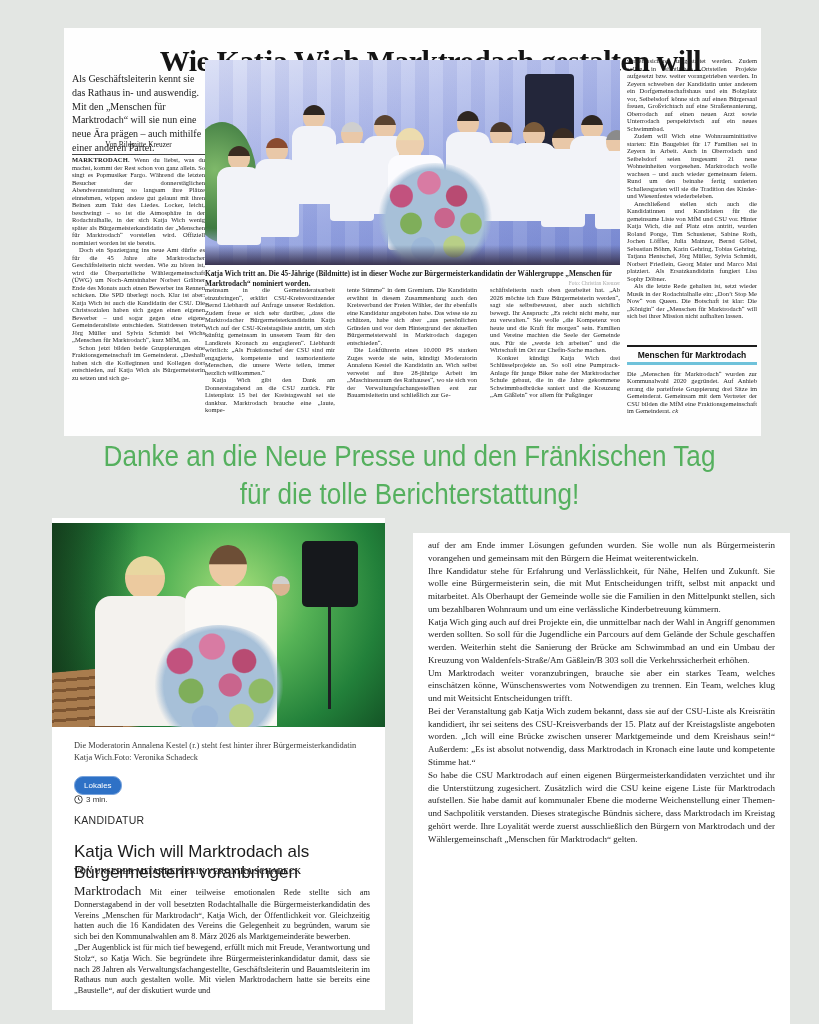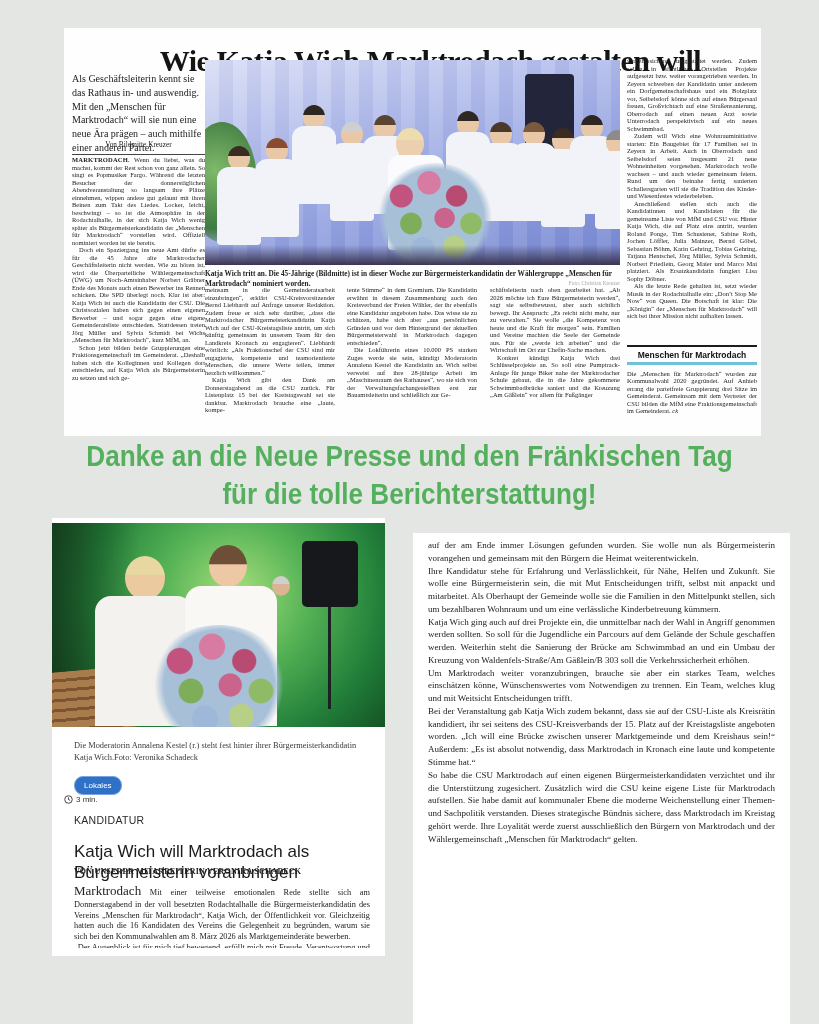--- a/index.html
+++ b/index.html
@@ -58,45 +58,45 @@
   .infobox{margin-top:25px;}
   .infobox .sep{height:2px;background:#1c1c1c;margin-bottom:5px;}
   .infobox .ib-title{font-family:"Liberation Sans",sans-serif;font-weight:700;font-size:8.5px;
     text-align:center;color:#111;}
   .infobox .ib-rule{height:2.5px;background:#6fc2da;margin:3px 0 5px;}
   .infobox .ib-text{font-size:6.5px;line-height:7.5px;text-align:justify;}
   .infobox .ib-credit{font-style:italic;}
 
   
   .banner{position:absolute;left:0;top:437px;width:819px;text-align:center;
-    font-family:"Liberation Sans",sans-serif;font-weight:700;color:#55b05e;}
+    font-family:"Liberation Sans",sans-serif;font-weight:400;color:#55b05e;}
   .banner .bl{font-size:30px;line-height:38px;transform:scaleX(.87);transform-origin:center;white-space:nowrap;}
 
   
-  .card-l{position:absolute;left:52px;top:518px;width:333px;height:438px;background:#fff;overflow:hidden;}
+  .card-l{position:absolute;left:52px;top:518px;width:333px;height:492px;background:#fff;overflow:hidden;}
   .ph2{position:absolute;left:0;top:5px;width:333px;height:204px;overflow:hidden;
     background:radial-gradient(circle at 55% 35%,#a8e07c 0%,#56b356 32%,#22803a 64%,#0d3f1c 100%);}
   .ph2 .corner{position:absolute;left:0;top:0;width:26%;height:100%;
     background:linear-gradient(90deg,rgba(20,40,20,.55),rgba(20,40,20,0));}
   .ph2 .bench{position:absolute;left:0;bottom:0;width:46%;height:30%;transform:skewY(-5deg);
     background:repeating-linear-gradient(#a97c4e 0 7px,#7c5430 7px 10px);}
   .ph2 .speaker2{position:absolute;left:75%;top:9%;width:17%;height:32%;background:#16181c;border-radius:5px;}
   .ph2 .stand{position:absolute;left:83%;top:41%;width:3px;height:50%;background:#1d2023;}
   .ph2 .head{position:absolute;border-radius:50%;}
   .ph2 .torso{position:absolute;border-radius:16px 16px 0 0;}
   .w1h{left:22%;top:16%;width:40px;height:44px;background:linear-gradient(#e8d7a0 42%,#ecca9f 44%);}
   .w1t{left:13%;top:36%;width:98px;height:130px;background:#f4f2ee;}
   .w2h{left:47%;top:11%;width:38px;height:42px;background:linear-gradient(#6d4e36 45%,#ecc9a4 47%);}
   .w2t{left:40%;top:31%;width:92px;height:140px;background:#faf8f5;}
   .mh{left:66%;top:26%;width:18px;height:20px;background:linear-gradient(#cfcfcf 40%,#dbb493 42%);}
 
   .cap2{position:absolute;left:22px;top:222px;width:292px;font-size:8.4px;line-height:1.45;color:#3a3a3a;}
   .badge{position:absolute;left:22px;top:258px;font-family:"Liberation Sans",sans-serif;font-size:8px;
     color:#fff;background:#2e71c6;border:1px solid #79a4dd;border-radius:9px;padding:4px 9px;}
-  .rt{position:absolute;left:12px;top:277px;font-family:"Liberation Sans",sans-serif;font-size:8px;color:#333;
+  .rt{position:absolute;left:22px;top:277px;font-family:"Liberation Sans",sans-serif;font-size:8px;color:#333;
     display:flex;align-items:center;gap:3px;}
   .kicker{position:absolute;left:22px;top:296px;font-family:"Liberation Sans",sans-serif;font-size:10.5px;
     color:#2b2b2b;letter-spacing:.3px;}
   .hl2{position:absolute;left:22px;top:309px;width:300px;font-family:"Liberation Sans",sans-serif;
     font-size:17px;line-height:1.25;font-weight:400;color:#1b1b1b;}
   .by2{position:absolute;left:22px;top:349px;width:300px;font-size:8px;font-weight:700;color:#222;
     letter-spacing:.2px;}
   .body2{position:absolute;left:22px;top:365px;width:296px;bottom:8px;font-size:8.3px;line-height:1.3;
     text-align:justify;color:#222;overflow:hidden;}
   .body2 p{margin:0;}

